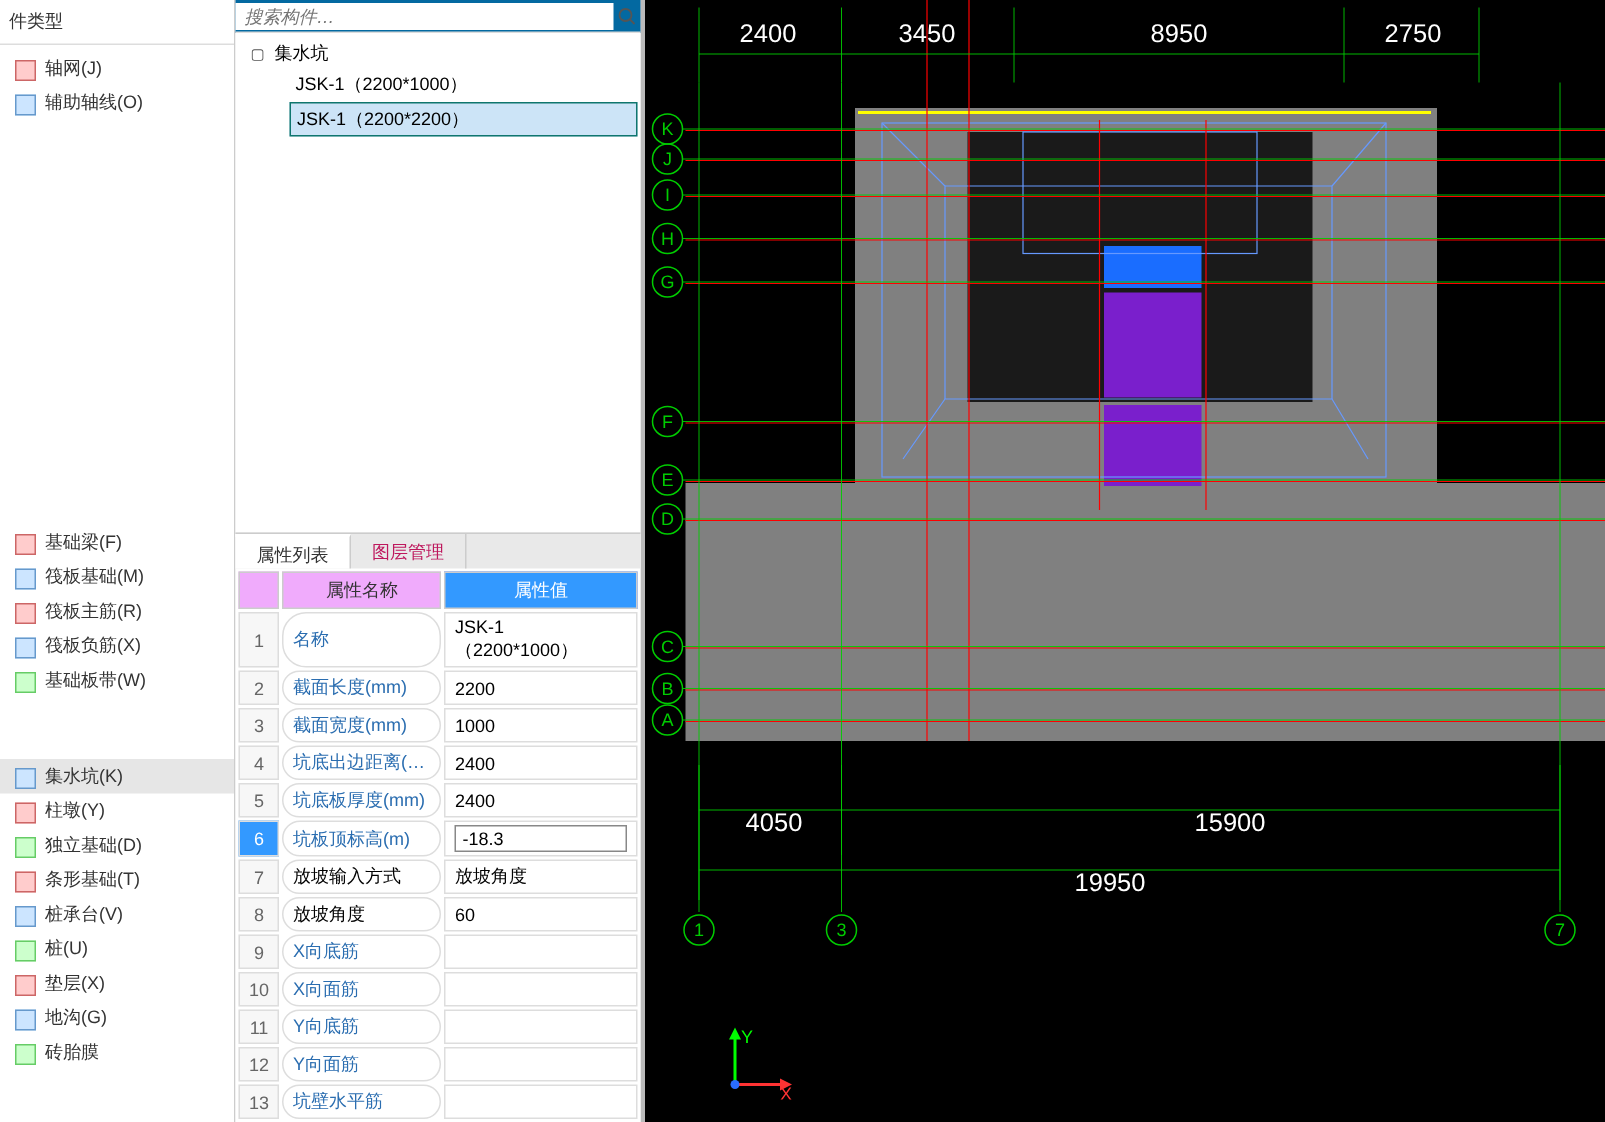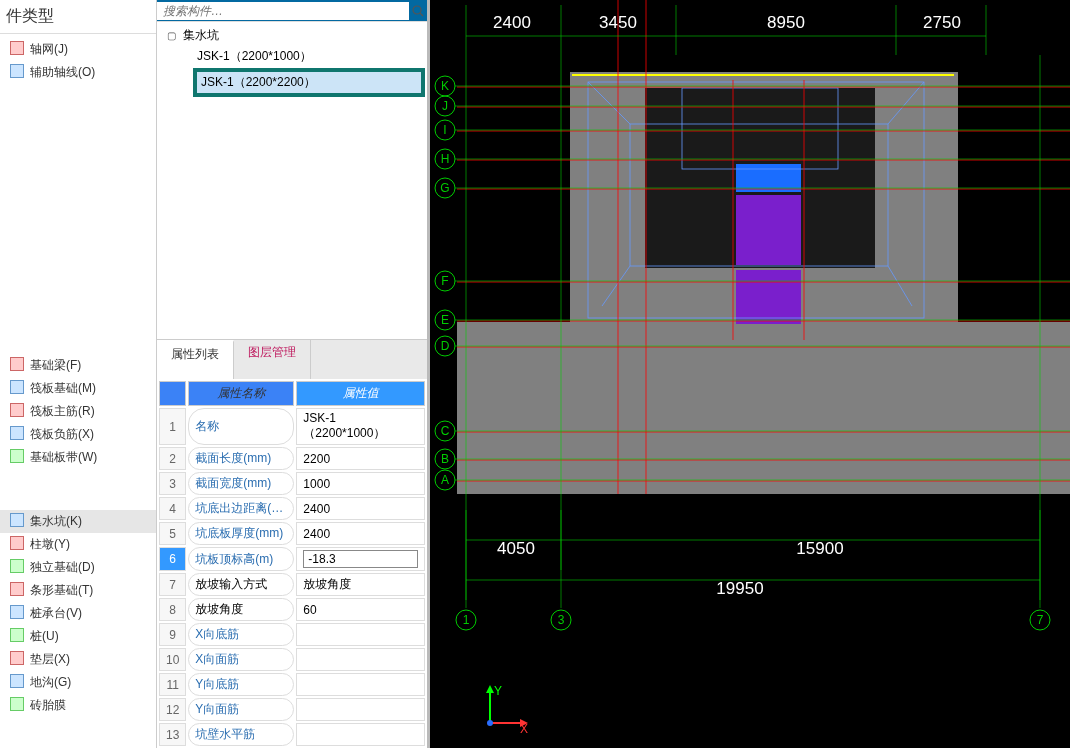--- a/index.html
+++ b/index.html
@@ -1,46 +1,46 @@
 <!DOCTYPE html>
 <html><head>
 <meta charset="utf-8">
 <style>
 * { margin: 0; padding: 0; box-sizing: border-box; font-family: "Microsoft YaHei", Arial, sans-serif; font-size: 12px; }
 body { width: 1070px; height: 748px; overflow: hidden; background: #f0f0f0; }
 .root { display: flex; height: 100%; }
 
 .left-panel { width: 157px; background: #fff; border-right: 1px solid #ccc; display: flex; flex-direction: column; padding-top: 4px; }
-.left-title { font-size: 16px; color: #333; padding: 2px 6px 6px 6px; border-bottom: 1px solid #ddd; margin-bottom: 4px; }
-.nav-item { display: flex; align-items: flex-start; padding: 3px 6px 3px 10px; color: #333; cursor: pointer; min-height: 20px; }
+.left-title { font-size: 12px; color: #333; padding: 2px 6px 6px 6px; border-bottom: 1px solid #ddd; margin-bottom: 4px; }
+.nav-item { display: flex; align-items: flex-end; padding: 3px 6px 3px 10px; color: #333; cursor: pointer; min-height: 20px; }
 .nav-item.selected { background: #e6e6e6; margin-top: 41px; }
 .nav-icon { width: 14px; height: 14px; margin-right: 6px; display: inline-block; }
 .nav-icon::before { content: ""; display: block; width: 12px; height: 12px; border: 1px solid #888; }
 .nav-icon.red::before { background: #ffcccc; border-color: #cc6666; }
 .nav-icon.blue::before { background: #cce5ff; border-color: #6699cc; }
 .nav-icon.green::before { background: #ccffcc; border-color: #66cc66; }
 .left-spacer { height: 250px; }
 
 .middle-panel { width: 273px; display: flex; flex-direction: column; border-right: 3px solid #bababa; }
 .search-row { display: flex; align-items: center; background: #0369a1; border-bottom: 1px solid #ddd; height: 22px; }
 .search-input { flex: 1; border: none; padding: 2px 6px; color: #999; font-style: italic; outline: none; }
 .search-icon { width: 18px; height: 18px; display: flex; align-items: center; justify-content: center; color: #555; }
 .tree-area { flex: 1; background: #fff; padding: 4px 2px; overflow: auto; }
 .tree-root { display: flex; align-items: center; padding: 1px 0 1px 8px; }
 .tree-toggle { width: 12px; height: 12px; margin-right: 4px; font-size: 10px; color: #555; }
 .tree-children { margin-left: 34px; }
 .tree-node { padding: 2px 4px; margin: 1px 0; }
-.tree-node.selected { background: #cce4f7; border: 4px solid #0f766e; }
+.tree-node.selected { background: #cce4f7; border: 1px solid #0f766e; }
 
 .props-section { background: #fff; }
-.tabs { display: flex; background: #e9e9e9; border-top: 1px solid #ccc; height: 40px; }
+.tabs { display: flex; background: #e9e9e9; border-top: 1px solid #ccc; height: 24px; }
 .tab { padding: 4px 14px; border-right: 1px solid #ccc; color: #be185d; }
 .tab.active { background: #fff; border-top: 2px solid #fff; color: #333; }
 .props-table { width: 100%; }
-.props-table thead tr { background: #3b82f6; font-style: italic; }
+.props-table thead tr { background: #f0abfc; }
 .props-table th { border: 1px solid #ccc; padding: 3px 6px; font-weight: normal; color: #333; text-align: center; }
 .props-table th.value-th { background: #3399ff; color: #fff; }
 .props-table td { border: 1px solid #ddd; padding: 2px 6px; height: 20px; }
 .props-table td.idx { width: 22px; text-align: center; color: #666; background: #f7f7f7; }
 .props-table td.name-td { width: 106px; border-radius: 16px; }
 .props-table td.link { color: #2a6db0; }
 .props-table tr.selected td.idx { background: #3399ff; color: #fff; }
 .props-table tr.selected td.val { }
 .props-table .val-input { width: 100%; border: 1px solid #888; padding: 1px 4px; background: #fff; }
 

